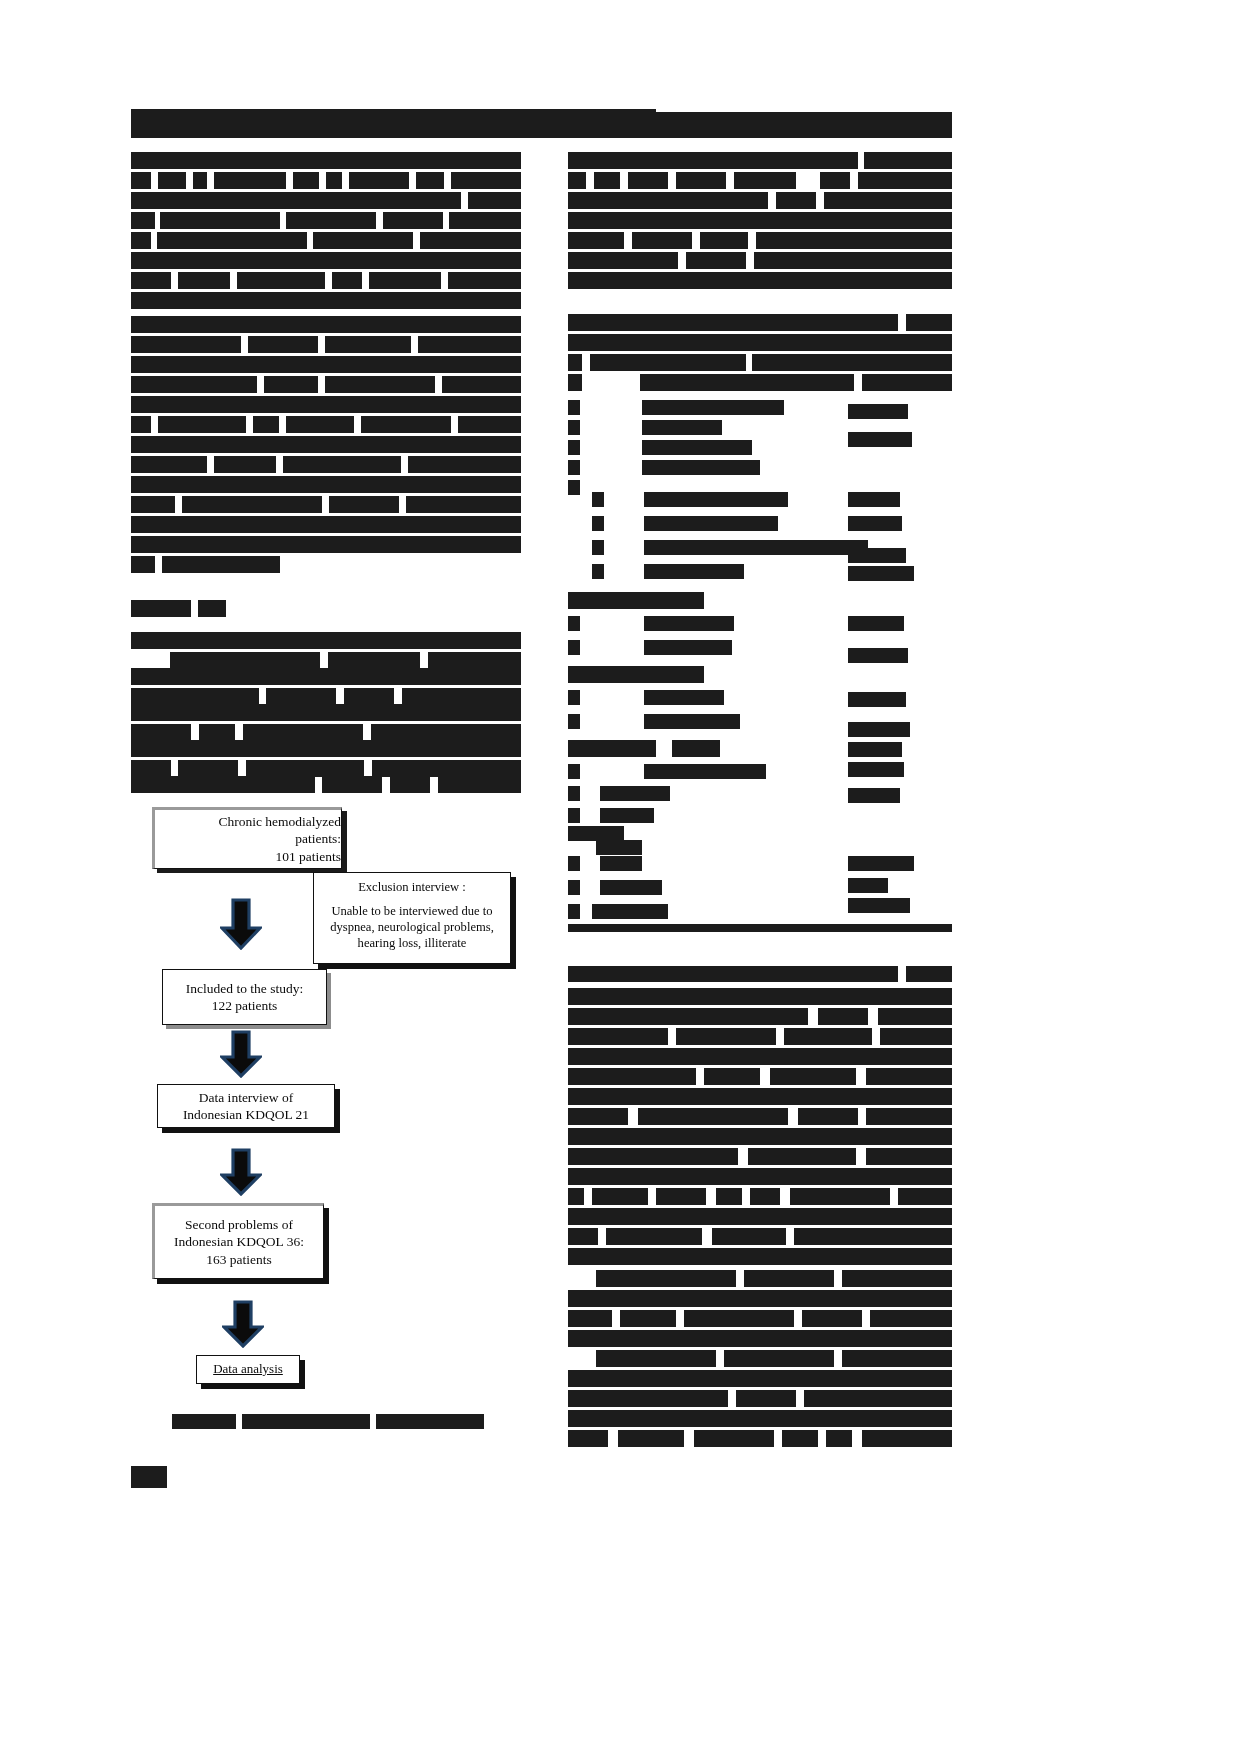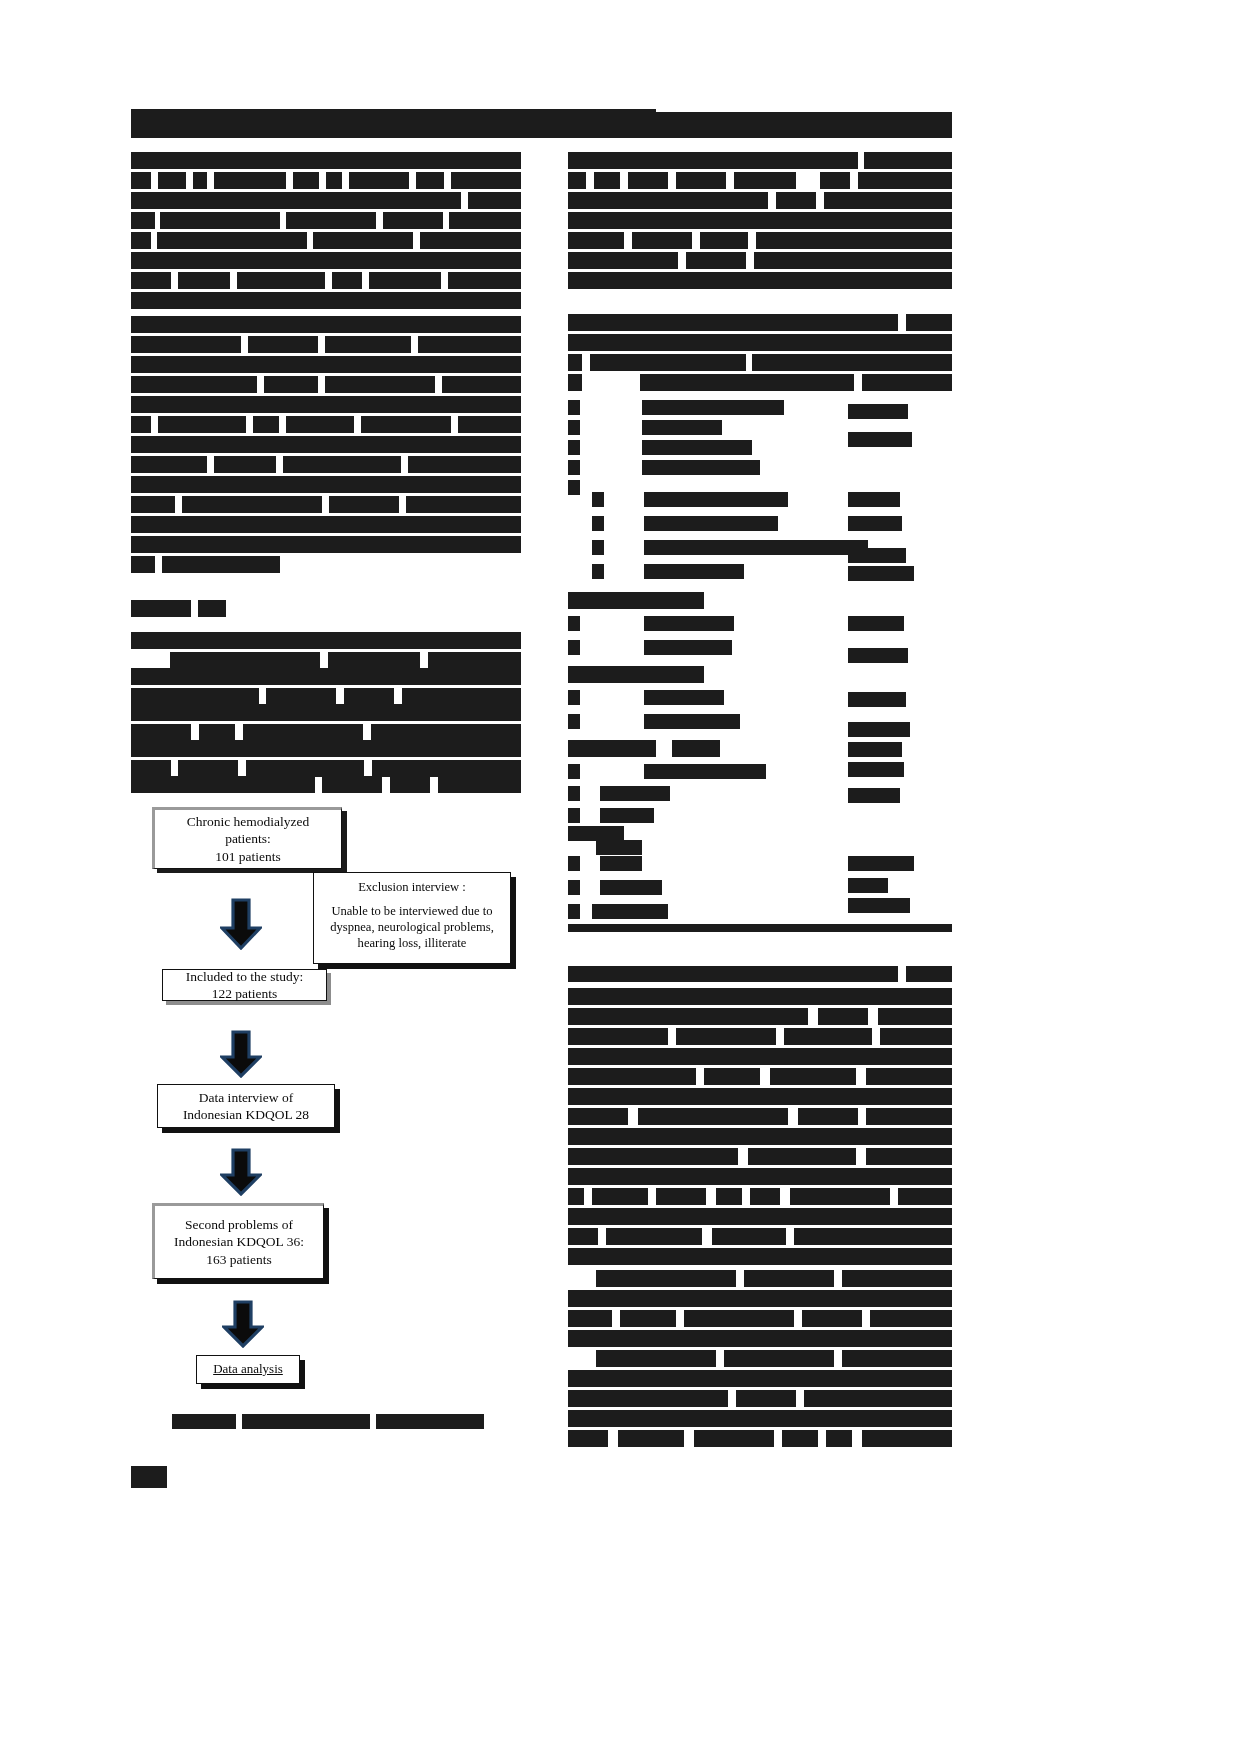--- a/index.html
+++ b/index.html
@@ -20,21 +20,21 @@
     position:absolute; background:#ffffff; border:1.6px solid #111;
     box-sizing:border-box;
     display:flex; flex-direction:column; align-items:center; justify-content:center;
     text-align:center; color:#0a0a0a;
     font-family:"Liberation Serif", serif;
     line-height:1.28;
   }
   .fc-box .ln { display:block; white-space:nowrap; }
   .shadow-dark { box-shadow: 5px 5px 0 0 #111; }
   .shadow-grey { box-shadow: 4px 4px 0 0 #8d8d8d; }
-  .shadow-split { box-shadow: 5px 4px 0 0 #1b1b1b; }
+  .shadow-split { box-shadow: 5px 4px 0 0 #1b1b1b; align-items: flex-end; }
 
   .bevel-tl { border-top:3px solid #9a9a9a; border-left:3px solid #9a9a9a; }
 
   .arrow { position:absolute; }
   .arrow svg { display:block; }
 
   
   .footmark { position:absolute; background:#1c1c1c; }
 </style>
 </head>
@@ -319,34 +319,34 @@
       <span class="ln">dyspnea, neurological problems,</span>
       <span class="ln">hearing loss, illiterate</span>
     </div>
 
     <div class="arrow" style="left:220px; top:898px;">
       <svg width="42" height="52" viewBox="0 0 42 52">
         <path d="M13 2 H29 V30 H40 L21 50 L2 30 H13 Z" fill="#0b0b0b" stroke="#1f3f63" stroke-width="3.2" stroke-linejoin="miter"></path>
       </svg>
     </div>
 
-    <div class="fc-box shadow-grey" style="left:162px; top:969px; width:165px; height:32px; font-size:13.5px;">
+    <div class="fc-box shadow-grey" style="left:162px; top:969px; width:165px; height:56px; font-size:13.5px;">
       <span class="ln">Included to the study:</span>
       <span class="ln">122 patients</span>
     </div>
 
     <div class="arrow" style="left:220px; top:1030px;">
       <svg width="42" height="48" viewBox="0 0 42 48">
         <path d="M13 2 H29 V27 H40 L21 46 L2 27 H13 Z" fill="#0b0b0b" stroke="#1f3f63" stroke-width="3.2" stroke-linejoin="miter"></path>
       </svg>
     </div>
 
     <div class="fc-box shadow-dark" style="left:157px; top:1084px; width:178px; height:44px; font-size:13.5px;">
       <span class="ln">Data  interview of</span>
-      <span class="ln">Indonesian KDQOL 28</span>
+      <span class="ln">Indonesian KDQOL 21</span>
     </div>
 
     <div class="arrow" style="left:220px; top:1148px;">
       <svg width="42" height="48" viewBox="0 0 42 48">
         <path d="M13 2 H29 V27 H40 L21 46 L2 27 H13 Z" fill="#0b0b0b" stroke="#1f3f63" stroke-width="3.2" stroke-linejoin="miter"></path>
       </svg>
     </div>
 
     <div class="fc-box shadow-dark bevel-tl" style="left:152px; top:1203px; width:172px; height:76px; font-size:13.5px;">
       <span class="ln">Second problems of</span>

